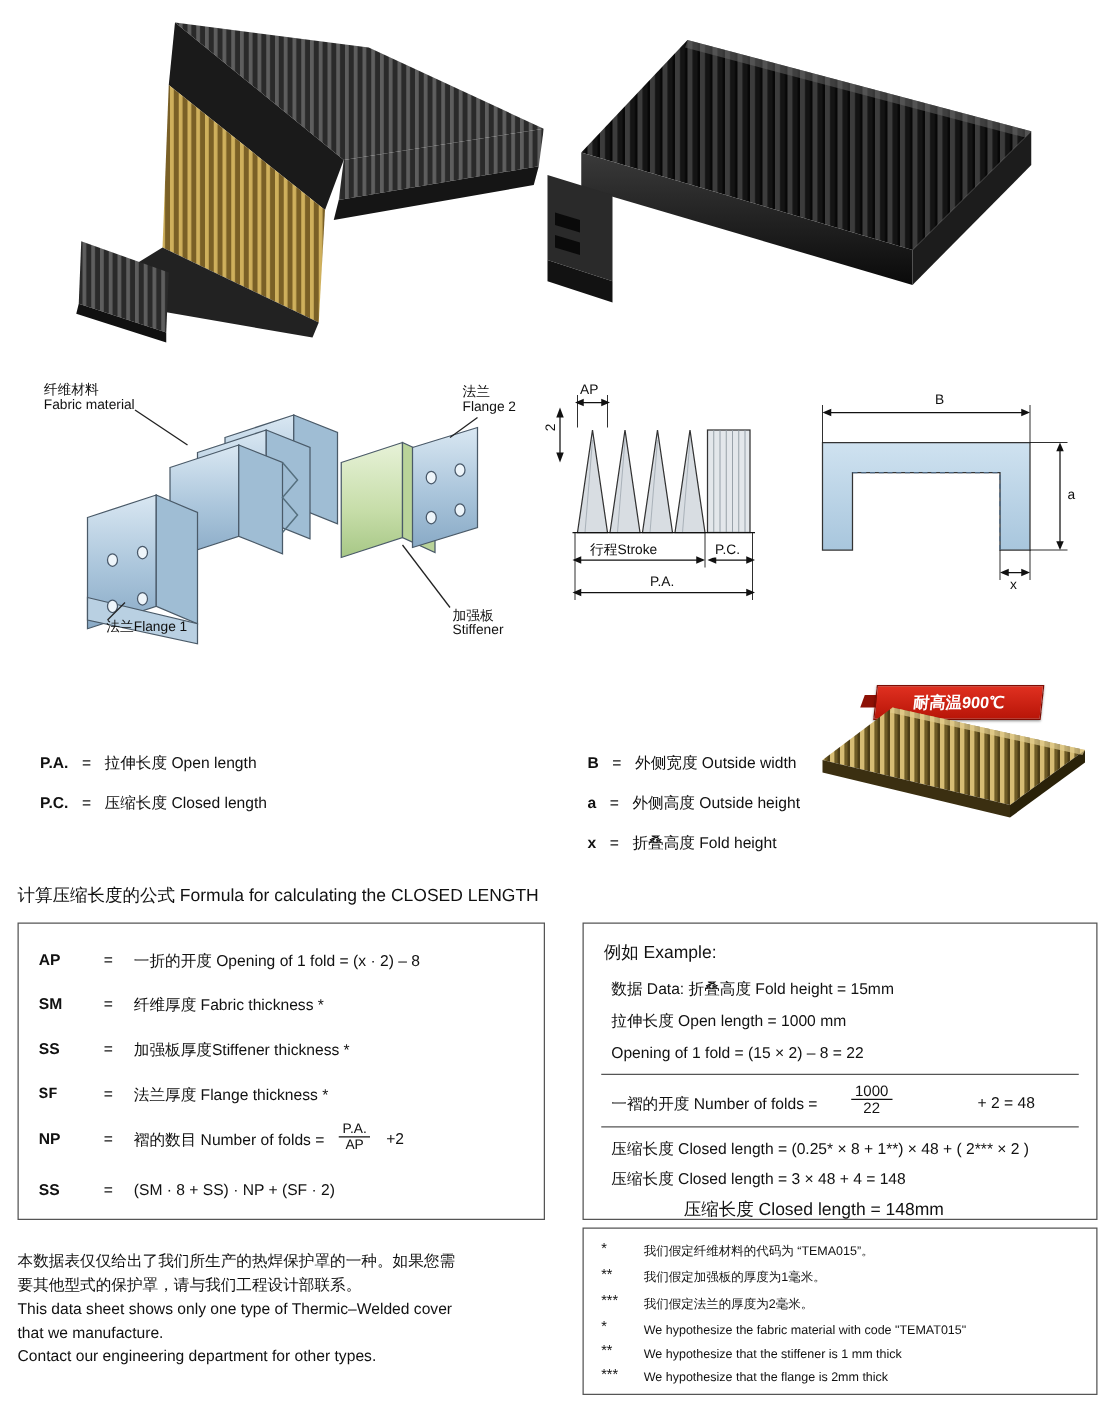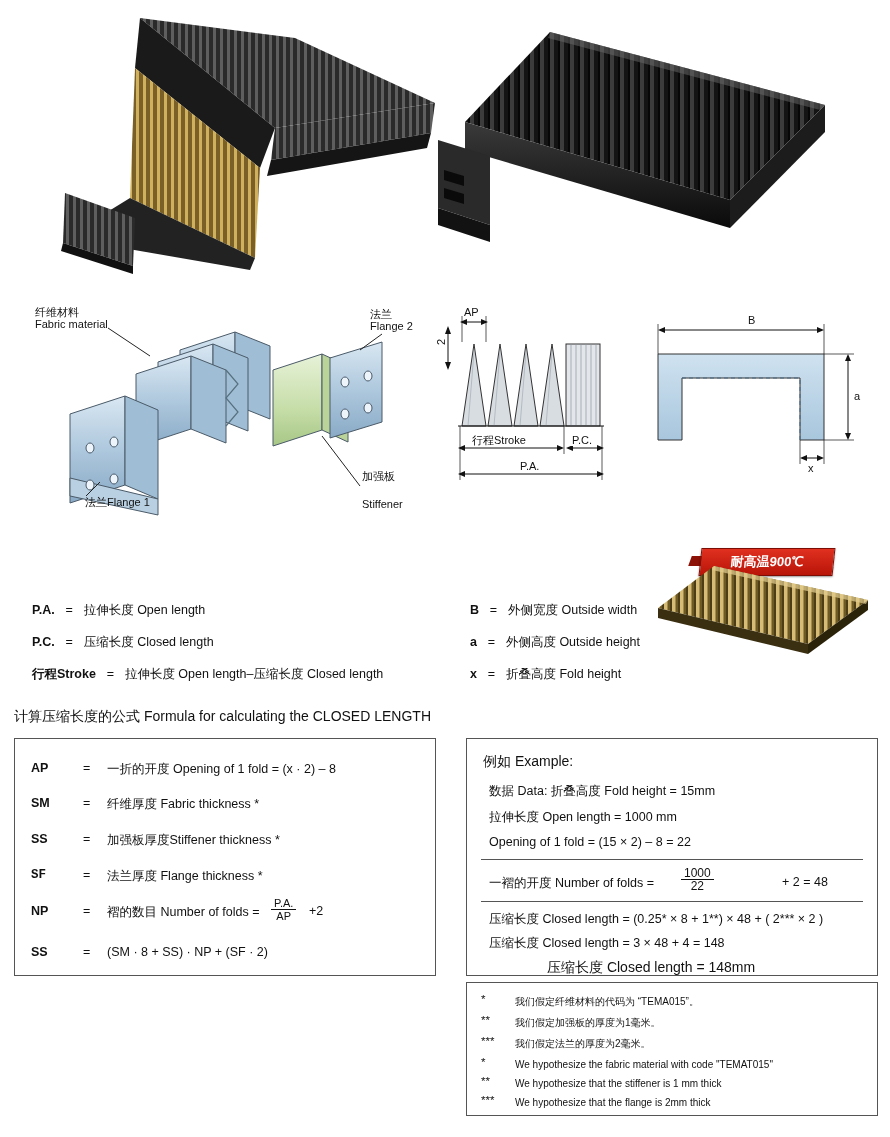--- a/index.html
+++ b/index.html
@@ -218,21 +218,21 @@
           <path d="M352,24 L330,40"></path>
           <path d="M70,172 L56,186"></path>
           <path d="M330,176 L292,126"></path>
         </g>
       </svg>
       <div class="lbl" style="left:5px;top:-4px;">纤维材料</div>
       <div class="lbl" style="left:5px;top:8px;">Fabric material</div>
       <div class="lbl" style="left:340px;top:-2px;">法兰</div>
       <div class="lbl" style="left:340px;top:10px;">Flange 2</div>
       <div class="lbl" style="left:55px;top:186px;">法兰Flange 1</div>
-      <div class="lbl" style="left:332px;top:160px;">加强板</div>
+      <div class="lbl" style="left:332px;top:177px;">加强板</div>
       <div class="lbl" style="left:332px;top:188px;">Stiffener</div>
     </div>
 
     <div class="tech">
       <svg width="190" height="210" viewBox="0 0 190 210">
 
         <line x1="8" y1="20" x2="8" y2="60" stroke="#111" stroke-width="1"></line>
         <polygon points="8,18 5,26 11,26" fill="#111"></polygon>
         <polygon points="8,62 5,54 11,54" fill="#111"></polygon>
 
@@ -350,25 +350,20 @@
     <div class="legend-row" style="left:32px;top:0;">
       <span class="k">P.A.</span>
       <span class="eq">=</span>
       <span>拉伸长度 Open length</span>
     </div>
     <div class="legend-row" style="left:32px;top:32px;">
       <span class="k">P.C.</span>
       <span class="eq">=</span>
       <span>压缩长度 Closed length</span>
     </div>
-    <div class="legend-row" style="left:32px;top:64px;">
-      <span class="k">行程Stroke</span>
-      <span class="eq">=</span>
-      <span>拉伸长度 Open length–压缩长度 Closed length</span>
-    </div>
     <div class="legend-row" style="left:470px;top:0;">
       <span class="k">B</span>
       <span class="eq">=</span>
       <span>外侧宽度 Outside width</span>
     </div>
     <div class="legend-row" style="left:470px;top:32px;">
       <span class="k">a</span>
       <span class="eq">=</span>
       <span>外侧高度 Outside height</span>
     </div>
@@ -439,20 +434,27 @@
     </div>
     <div class="ex-line" style="left:268px;top:136px;margin-left:47px;">+ 2 = 48</div>
 
     <div class="rule" style="left:14px;top:162px;width:382px;"></div>
 
     <div class="ex-line" style="top:172px;">压缩长度 Closed length = (0.25* × 8 + 1**) × 48 + ( 2*** × 2 )</div>
     <div class="ex-line" style="top:196px;">压缩长度 Closed length = 3 × 48 + 4 = 148</div>
     <div class="ex-line" style="left:80px;top:220px;font-size:14px;">压缩长度 Closed length = 148mm</div>
   </div>
 
+  <div class="note-left">
+    <div>本数据表仅仅给出了我们所生产的热焊保护罩的一种。如果您需</div>
+    <div>要其他型式的保护罩，请与我们工程设计部联系。</div>
+    <div>This data sheet shows only one type of Thermic–Welded cover</div>
+    <div>that we manufacture.</div>
+    <div>Contact our engineering department for other types.</div>
+  </div>
 
   <div class="box box-note-right">
     <div class="ast" style="left:14px;top:10px;">*</div>
     <div class="note-right-line" style="left:48px;top:10px;">我们假定纤维材料的代码为 “TEMA015”。</div>
 
     <div class="ast" style="left:14px;top:31px;">**</div>
     <div class="note-right-line" style="left:48px;top:31px;">我们假定加强板的厚度为1毫米。</div>
 
     <div class="ast" style="left:14px;top:52px;">***</div>
     <div class="note-right-line" style="left:48px;top:52px;">我们假定法兰的厚度为2毫米。</div>

